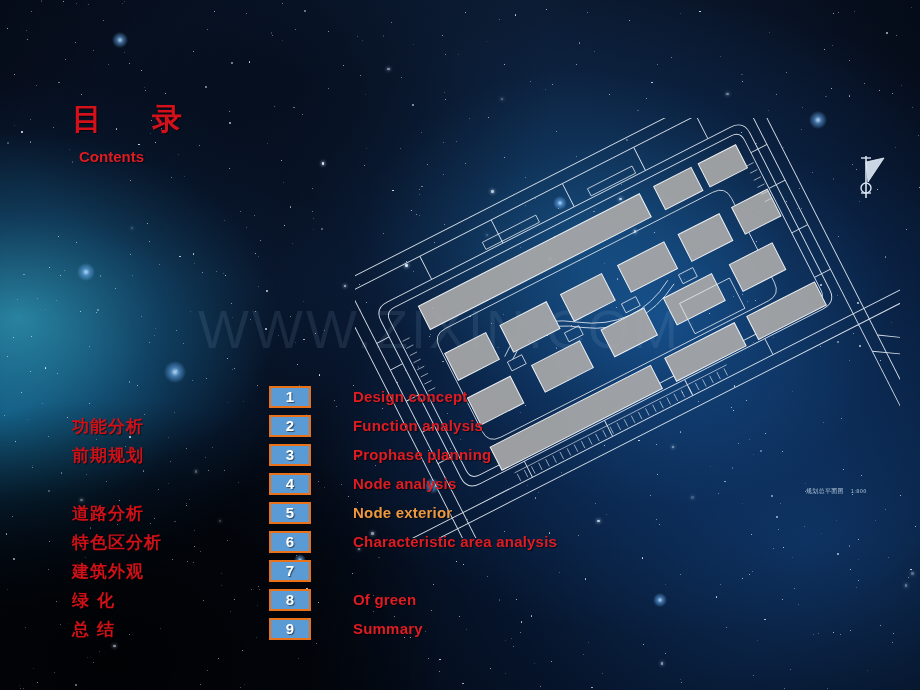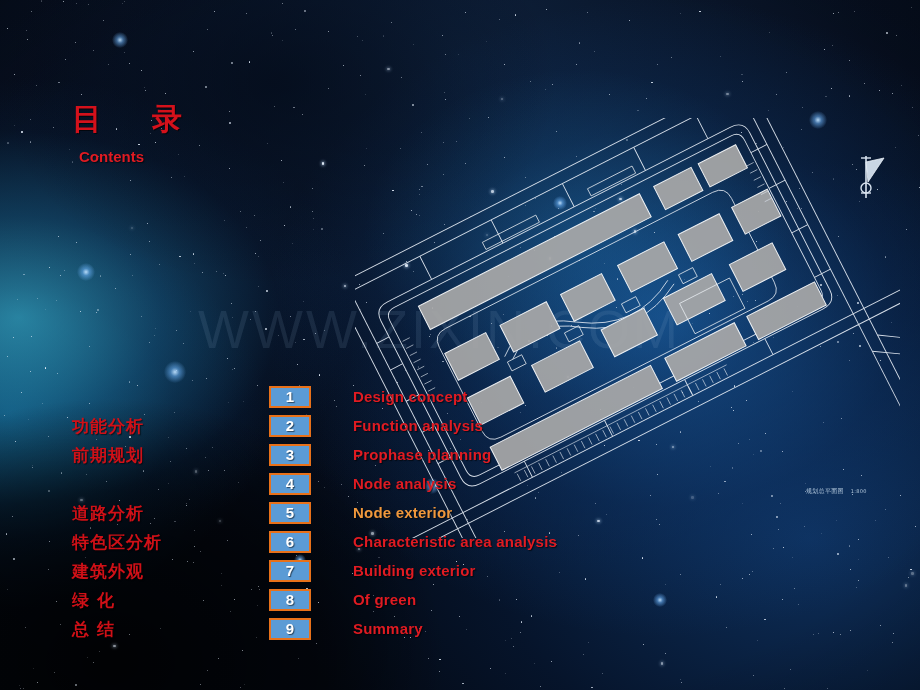--- a/index.html
+++ b/index.html
@@ -904,21 +904,20 @@
         <div class="en-label hl">Node exterior</div>
       </div>
       <div class="toc-row">
         <div class="cn-label">特色区分析</div>
         <div class="badge">6</div>
         <div class="en-label">Characteristic area analysis</div>
       </div>
       <div class="toc-row">
         <div class="cn-label">建筑外观</div>
         <div class="badge">7</div>
-        <div class="en-label">Building exterior</div>
       </div>
       <div class="toc-row">
         <div class="cn-label">绿  化</div>
         <div class="badge">8</div>
         <div class="en-label">Of green</div>
       </div>
       <div class="toc-row">
         <div class="cn-label">总  结</div>
         <div class="badge">9</div>
         <div class="en-label">Summary</div>

